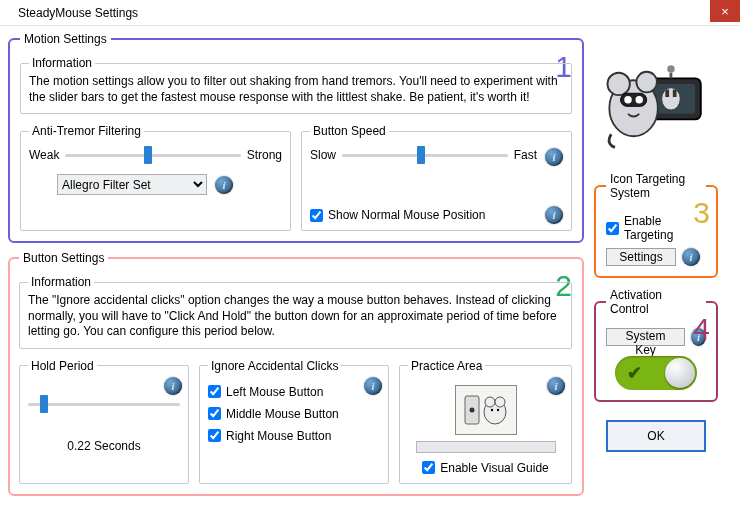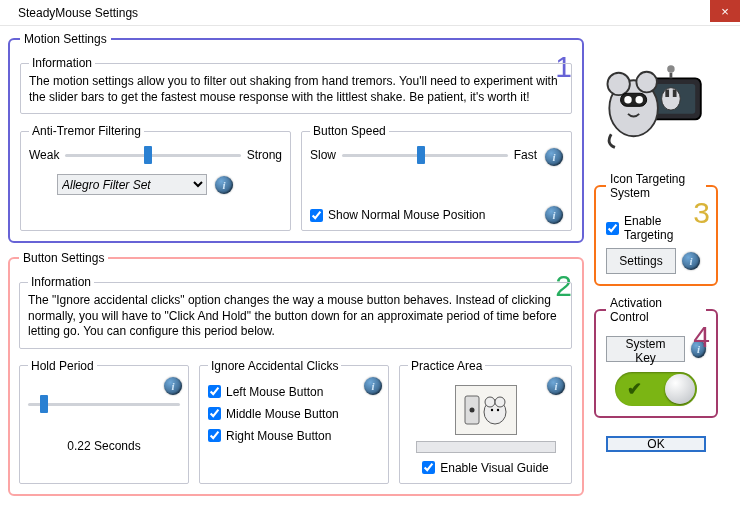--- a/index.html
+++ b/index.html
@@ -26,34 +26,34 @@
   .info-icon { width: 18px; height: 18px; border-radius: 50%; background: radial-gradient(circle at 35% 30%, #6fa8d8, #244a6d); display: inline-flex; align-items: center; justify-content: center; color: #cfe6f7; font-style: italic; font-family: Georgia, serif; font-size: 11px; font-weight: bold; box-shadow: inset -1px -1px 2px rgba(0,0,0,.5), 0 0 2px rgba(0,0,0,.4); cursor: default; }
   .info-icon::before { content: "i"; }
   .row { display: flex; gap: 10px; margin-top: 6px; }
   .half { flex: 1; }
   .slider-row { display: flex; align-items: center; gap: 6px; margin-top: 4px; }
   .slider-label { font-size: 12px; }
   .slider { flex: 1; height: 18px; position: relative; }
   .slider-track { position: absolute; top: 8px; left: 0; right: 0; height: 3px; background: #cfd2d8; border-radius: 2px; }
   .slider-thumb { position: absolute; top: 0; width: 8px; height: 18px; background: #2a80d2; border-radius: 1px; }
   .select-row { display: flex; align-items: center; gap: 8px; margin-top: 10px; padding-left: 28px; }
-  select { font-size: 12px; width: 150px; height: 21px; border: 1px solid #a9acb2; background: #eef0f2; font-style: italic; }
+  select { font-size: 12px; width: 150px; height: 21px; border: 1px solid #a9acb2; background: #eef0f2; }
   .check-row { display: flex; align-items: center; gap: 5px; margin-top: 8px; font-size: 12px; }
   .check-row input { margin: 0; width: 13px; height: 13px; }
   .button-sections { display: flex; gap: 10px; margin-top: 6px; }
   .bs-hold { width: 170px; }
   .bs-ignore { width: 190px; }
   .bs-practice { flex: 1; }
   .hold-slider { margin-top: 18px; }
   .hold-value { text-align: center; margin-top: 26px; font-size: 12px; }
   .practice-box { width: 62px; height: 50px; border: 1px solid #888; margin: 8px auto 0 auto; background: #f5f4f0; display: flex; align-items: center; justify-content: center; position: relative; }
   .progress { width: 140px; height: 12px; border: 1px solid #b5b7bc; background: #e7e8eb; margin: 6px auto 0 auto; }
   .logo-box { height: 130px; display: flex; align-items: center; justify-content: center; }
-  .btn { height: 26px; border: 1px solid #999fa6; background: #eef0f2; font-size: 12px; padding: 0 12px; cursor: default; min-width: 70px; }
-  .ok-btn { width: 100px; height: 16px; border: 2px solid #2a6fc9; background: #eef2f6; margin: 8px auto 0 auto; display: flex; align-items: center; justify-content: center; font-size: 12px; }
+  .btn { height: 18px; border: 1px solid #999fa6; background: #eef0f2; font-size: 12px; padding: 0 12px; cursor: default; min-width: 70px; }
+  .ok-btn { width: 100px; height: 32px; border: 2px solid #2a6fc9; background: #eef2f6; margin: 8px auto 0 auto; display: flex; align-items: center; justify-content: center; font-size: 12px; }
   .info-text { font-size: 12px; line-height: 1.3; }
   .toggle { width: 82px; height: 34px; border-radius: 17px; background: #7bb514; margin: 10px auto 0 auto; position: relative; box-shadow: inset 0 1px 2px rgba(0,0,0,.3); display: flex; align-items: center; }
   .toggle-check { margin-left: 12px; color: #2e5a00; font-size: 18px; font-weight: bold; }
   .toggle-knob { position: absolute; right: 2px; top: 2px; width: 30px; height: 30px; border-radius: 50%; background: radial-gradient(circle at 35% 30%, #fff, #b9bdc2); box-shadow: 0 1px 2px rgba(0,0,0,.5); }
   .right-group-row { display: flex; align-items: center; gap: 6px; margin-top: 6px; }
   .mouse-svg { width: 112px; height: 118px; }
 </style>
 </head>
 <body>
 

